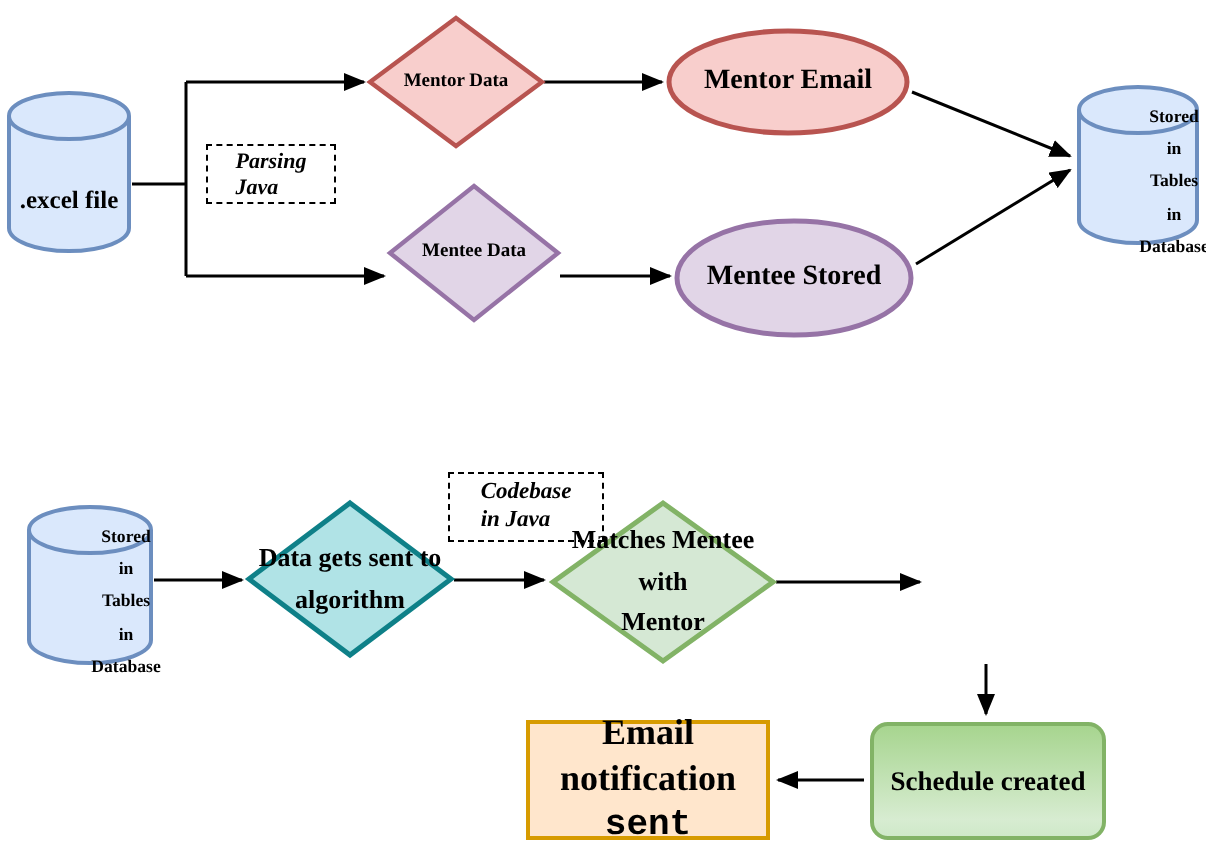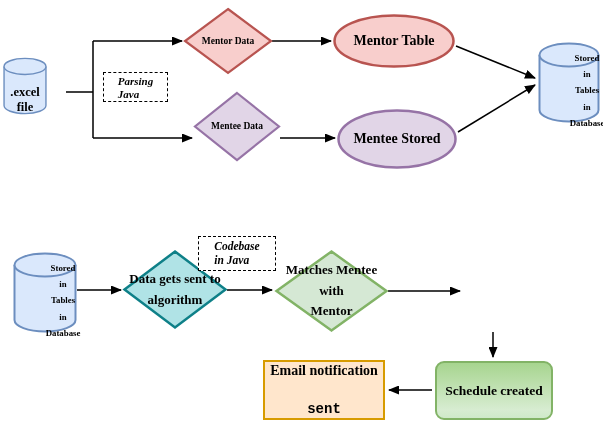--- a/index.html
+++ b/index.html
@@ -54,21 +54,21 @@
     <line class="conn" x1="280" y1="138" x2="335" y2="138" marker-end="url(#arrow)"></line>
     <line class="conn" x1="456" y1="46" x2="535" y2="78" marker-end="url(#arrow)"></line>
     <line class="conn" x1="458" y1="132" x2="535" y2="85" marker-end="url(#arrow)"></line>
     <line class="conn" x1="77" y1="290" x2="121" y2="290" marker-end="url(#arrow)"></line>
     <line class="conn" x1="227" y1="290" x2="272" y2="290" marker-end="url(#arrow)"></line>
     <line class="conn" x1="388" y1="291" x2="460" y2="291" marker-end="url(#arrow)"></line>
     <line class="conn" x1="493" y1="332" x2="493" y2="357" marker-end="url(#arrow)"></line>
     <line class="conn" x1="432" y1="390" x2="389" y2="390" marker-end="url(#arrow)"></line>
   </svg>
 
-  <div class="shape" style="left:3px;top:45px;width:44px;height:82px;">
+  <div class="shape" style="left:3px;top:45px;width:63px;height:82px;">
     <svg viewBox="0 0 63 82">
       <path d="M1.5,13 V69 A30,11.5 0 0 0 61.5,69 V13" stroke-width="2" fill="#dae8fc" stroke="#6c8ebf"></path>
       <ellipse cx="31.5" cy="13" rx="30" ry="11.5" stroke-width="2" fill="#dae8fc" stroke="#6c8ebf"></ellipse>
     </svg>
     <div class="lbl" style="font-size:12.5px;padding-top:28px;">.excel file</div>
   </div>
 
   <div class="note" style="left:103px;top:72px;width:63px;height:28px;justify-content:flex-end;">
     <div class="fs-note" style="font-weight:bold;">
       <span style="display:block;">Parsing</span>
@@ -87,21 +87,21 @@
     <svg viewBox="0 0 86 69">
       <polygon points="43,1 85,34.5 43,68 1,34.5" stroke-width="2.2" fill="#e1d5e7" stroke="#9673a6"></polygon>
     </svg>
     <div class="lbl fs-diamond">Mentee Data</div>
   </div>
 
   <div class="shape" style="left:333px;top:14px;width:122px;height:54px;">
     <svg viewBox="0 0 122 54">
       <ellipse cx="61" cy="27" rx="59.5" ry="25.5" stroke-width="2.5" fill="#f8cecc" stroke="#b85450"></ellipse>
     </svg>
-    <div class="lbl fs-ellipse">Mentor Table</div>
+    <div class="lbl fs-ellipse">Mentor Email</div>
   </div>
 
   <div class="shape" style="left:337px;top:109px;width:120px;height:60px;">
     <svg viewBox="0 0 120 60">
       <ellipse cx="60" cy="30" rx="58.5" ry="28.5" stroke-width="2.5" fill="#e1d5e7" stroke="#9673a6"></ellipse>
     </svg>
     <div class="lbl fs-ellipse">Mentee Stored</div>
   </div>
 
   <div class="shape" style="left:538px;top:42px;width:62px;height:81px;">
@@ -131,21 +131,21 @@
   <div class="shape" style="left:123px;top:250px;width:104px;height:79px;">
     <svg viewBox="0 0 104 79">
       <polygon points="52,1.5 102.5,39.5 52,77.5 1.5,39.5" stroke-width="2.5" fill="#b0e3e6" stroke="#0e8088"></polygon>
     </svg>
     <div class="lbl fs-diamond-sm">
       <span style="display:block;">Data gets sent to</span>
       <span style="display:block;">algorithm</span>
     </div>
   </div>
 
-  <div class="note" style="left:198px;top:236px;width:76px;height:33px;">
+  <div class="note" style="left:224px;top:236px;width:76px;height:33px;">
     <div class="fs-note" style="font-weight:bold;font-size:11.5px;">
       <span style="display:block;">Codebase</span>
       <span style="display:block;">in Java</span>
     </div>
   </div>
 
   <div class="shape" style="left:275px;top:250px;width:113px;height:82px;">
     <svg viewBox="0 0 113 82">
       <polygon points="56.5,1.5 111.5,41 56.5,80.5 1.5,41" stroke-width="2.5" fill="#d5e8d4" stroke="#82b366"></polygon>
     </svg>
@@ -154,19 +154,19 @@
       <span style="display:block;">Mentor</span>
     </div>
   </div>
 
 
   <div class="shape" id="schedule-box" style="left:435px;top:361px;width:118px;height:59px;">
     <div class="lbl fs-rect">Schedule created</div>
   </div>
 
   <div class="shape" id="email-box" style="left:263px;top:360px;width:122px;height:60px;">
-    <div class="lbl fs-rect" style="font-size:14px;justify-content:space-between;">
+    <div class="lbl fs-rect" style="font-size:18px;">
       <span style="display:block;">Email notification</span>
       <span style="display:block;font-family:Liberation Mono, monospace;">sent</span>
     </div>
   </div>
 
 </div>
 
 </body></html>

